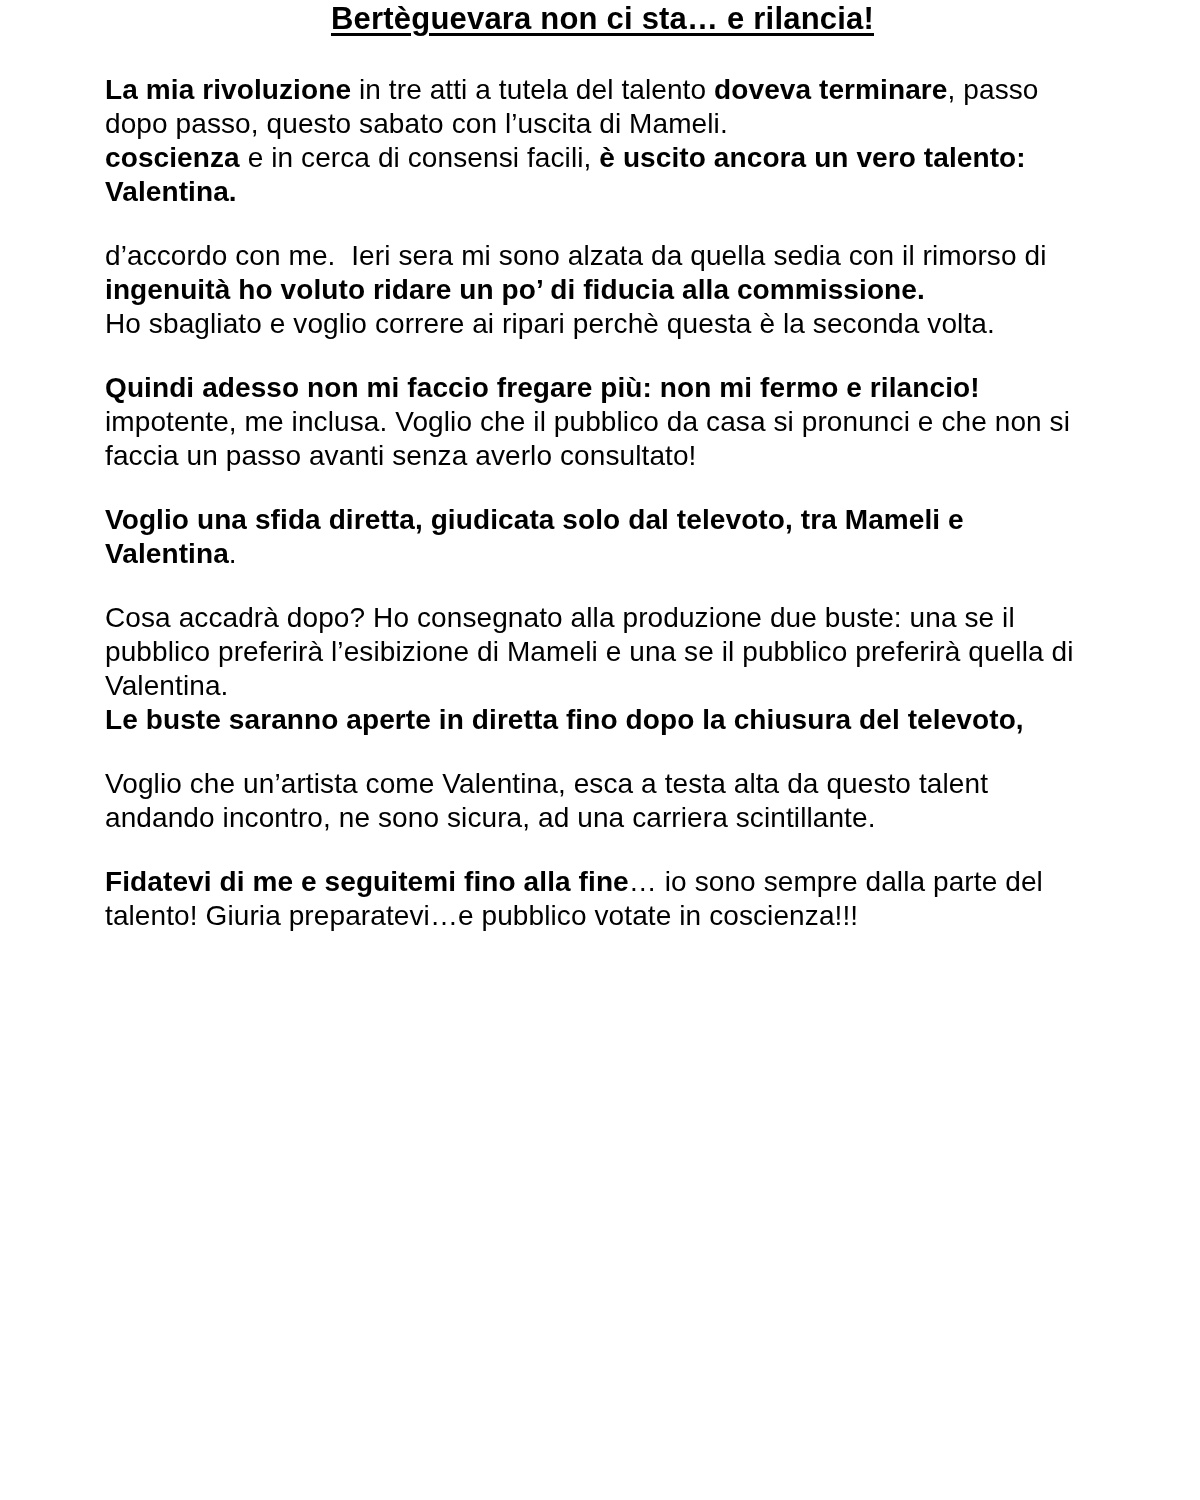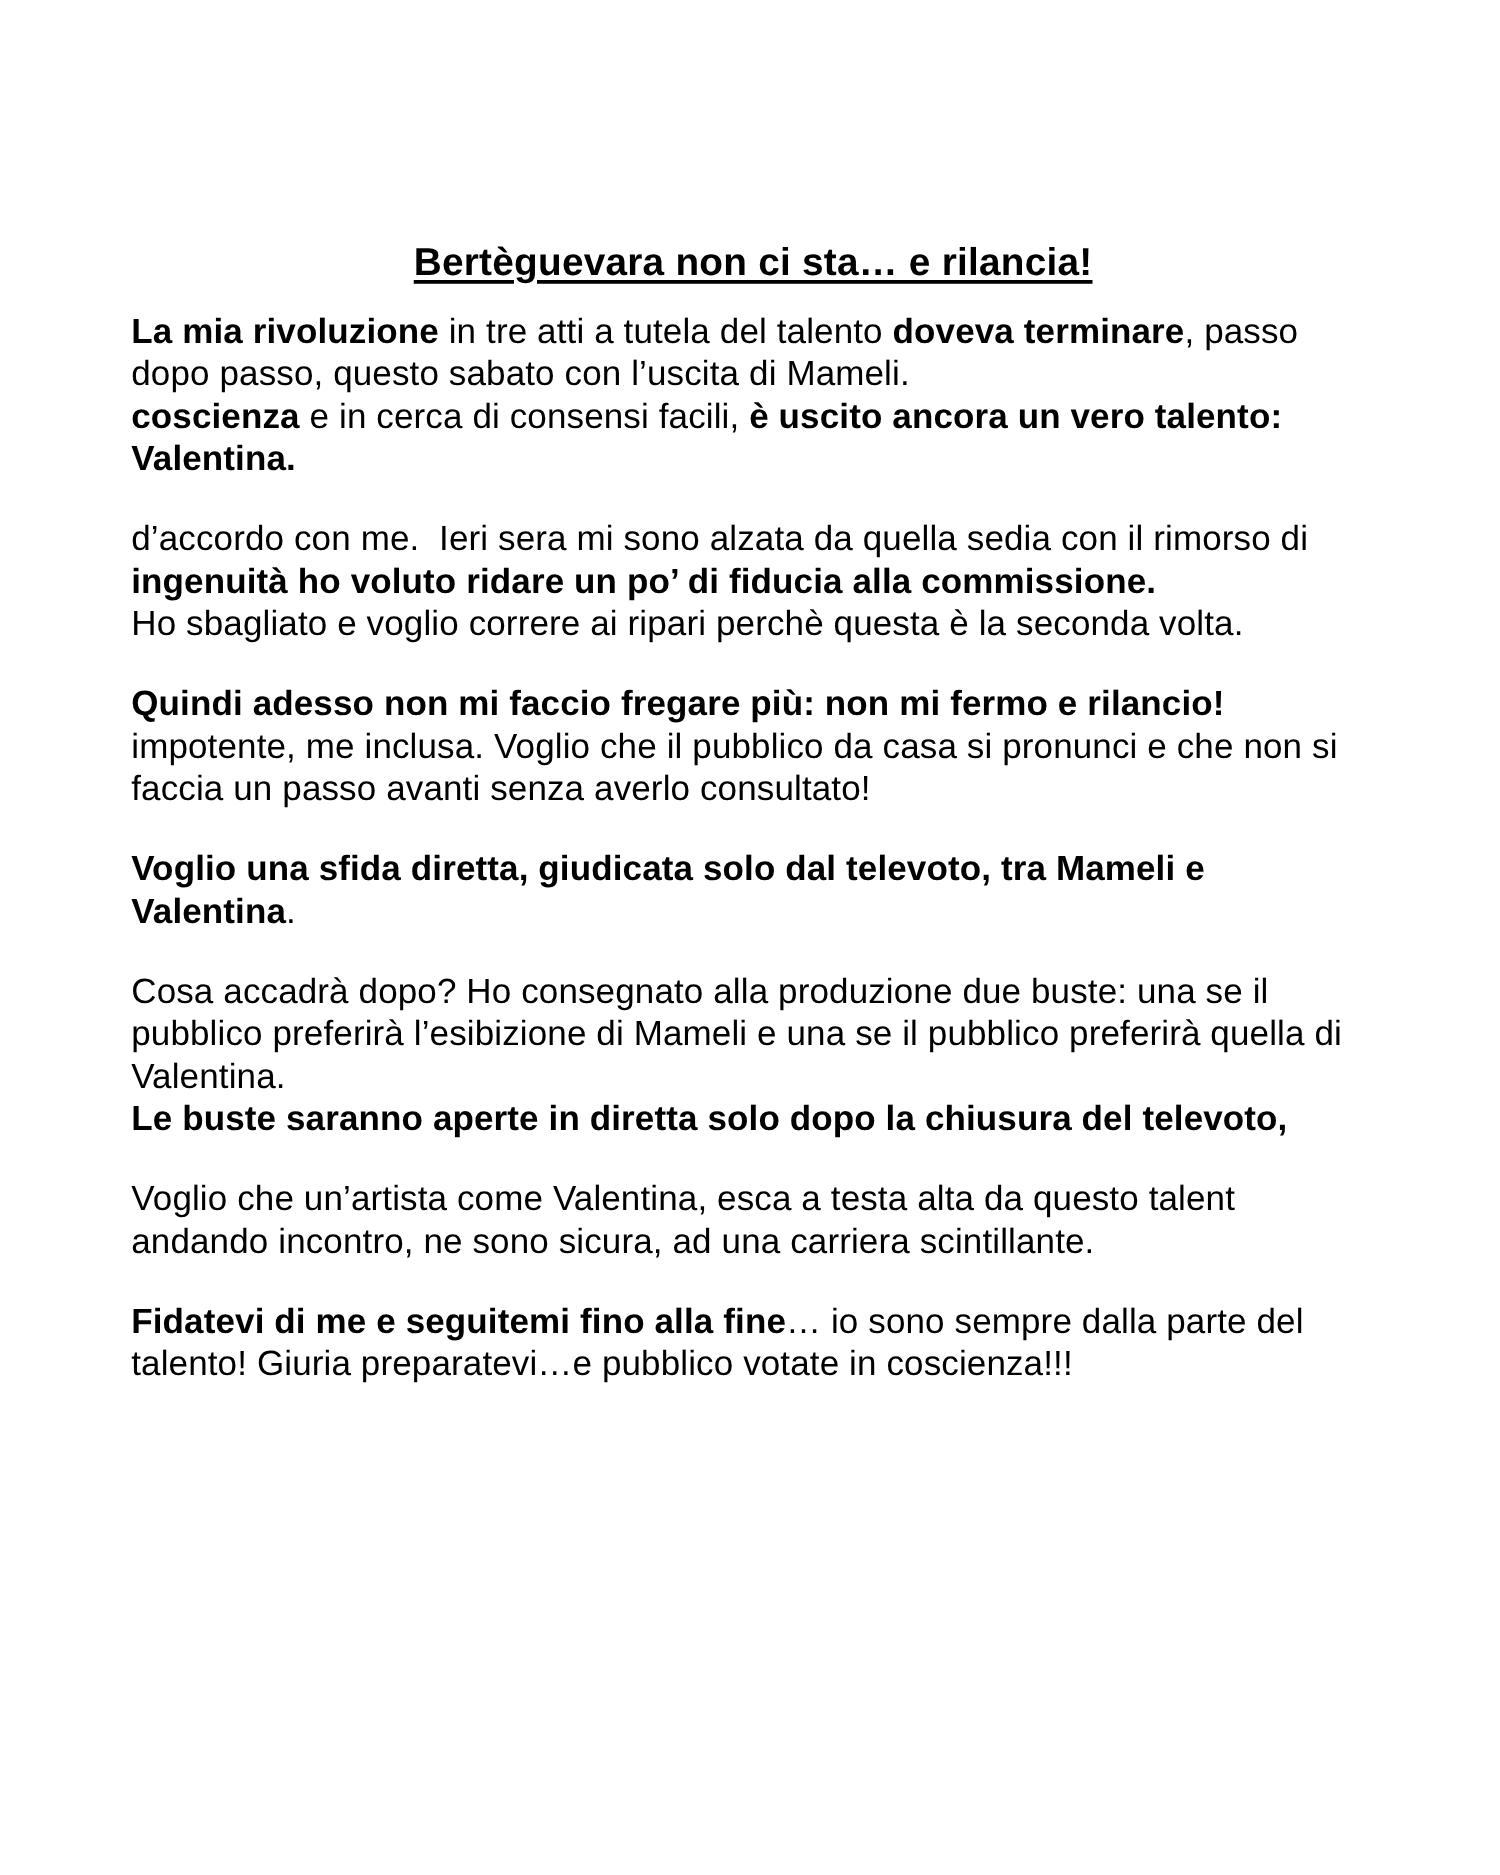--- a/index.html
+++ b/index.html
@@ -13,34 +13,33 @@
     height: 1500px;
     background: #ffffff;
     color: #000000;
     font-family: "Liberation Sans", sans-serif;
     overflow: hidden;
   }
   .content {
     padding: 0 100px 0 105px;
   }
   .doc-title {
-    padding-top: 191px;
     font-size: 31px;
     line-height: 37px;
     font-weight: bold;
     text-align: center;
     letter-spacing: 0.2px;
   }
   .doc-title .underlined {
     text-decoration: underline;
     text-decoration-thickness: 3px;
     text-underline-offset: 4px;
   }
   .doc-body {
-    padding-top: 20px;
+    padding-top: 36px;
   }
   .paragraph {
     margin: 0 0 30px 0;
   }
   .paragraph:last-child {
     margin-bottom: 12px;
   }
   .line {
     font-size: 28px;
     line-height: 34px;
@@ -80,21 +79,21 @@
           <div class="line"><span class="regular">faccia un passo avanti senza averlo consultato!</span></div>
         </div>
         <div class="paragraph">
           <div class="line"><span class="bold">Voglio una sfida diretta, giudicata solo dal televoto, tra Mameli e</span></div>
           <div class="line"><span class="bold">Valentina</span><span class="regular">.</span></div>
         </div>
         <div class="paragraph">
           <div class="line"><span class="regular">Cosa accadrà dopo? Ho consegnato alla produzione due buste: una se il</span></div>
           <div class="line"><span class="regular">pubblico preferirà l’esibizione di Mameli e una se il pubblico preferirà quella di</span></div>
           <div class="line"><span class="regular">Valentina.</span></div>
-          <div class="line"><span class="bold">Le buste saranno aperte in diretta solo dopo la chiusura del televoto,</span></div>
+          <div class="line"><span class="bold">Le buste saranno aperte in diretta fino dopo la chiusura del televoto,</span></div>
         </div>
         <div class="paragraph">
           <div class="line"><span class="regular">Voglio che un’artista come Valentina, esca a testa alta da questo talent</span></div>
           <div class="line"><span class="regular">andando incontro, ne sono sicura, ad una carriera scintillante.</span></div>
         </div>
         <div class="paragraph">
           <div class="line"><span class="bold">Fidatevi di me e seguitemi fino alla fine</span><span class="regular">… io sono sempre dalla parte del</span></div>
           <div class="line"><span class="regular">talento! Giuria preparatevi…e pubblico votate in coscienza!!!</span></div>
         </div>
       </div>

